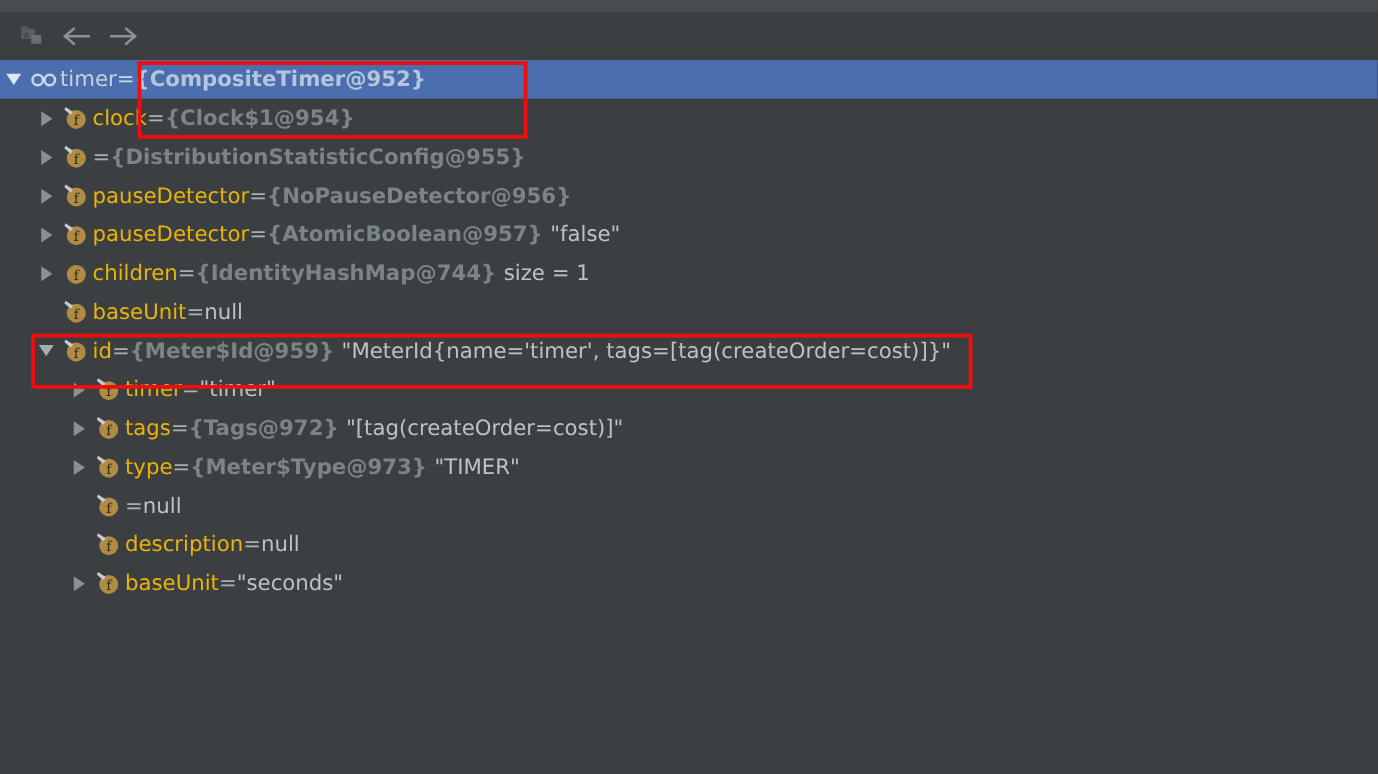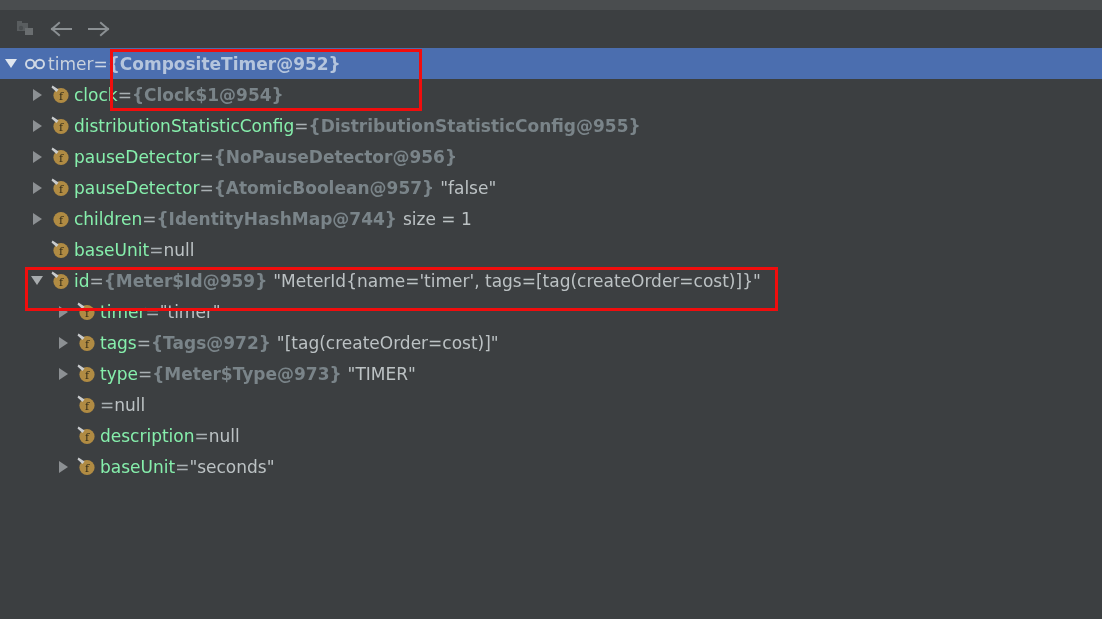--- a/index.html
+++ b/index.html
@@ -80,21 +80,21 @@
     width: 26px;
     min-width: 26px;
     height: 31px;
     display: flex;
     align-items: center;
     justify-content: center;
   }
   .label {
     display: inline-block;
   }
-  .name    { color: #86efac; }
+  .name    { color: #eab308; }
   .row.selected .name { color: #c9d2dd; }
   .punct   { color: #a9b0b3; }
   .row.selected .punct { color: #ccd6e4; }
   .type    { color: #7a8489; font-weight: bold; }
   .row.selected .type { color: #b5c5dd; }
   .value   { color: #bcc2c4; }
   .sp { display:inline-block; width:6px; }
 
   
   .tri-right {
@@ -190,21 +190,20 @@
         <div class="arrow-cell">
           <div class="tri-right"></div>
         </div>
         <div class="icon-cell">
           <svg width="22" height="22" viewBox="0 0 22 22">
             <circle cx="11" cy="11.5" r="7.6" fill="#b08b43"></circle>
             <text x="11" y="16" text-anchor="middle" font-family="&quot;DejaVu Serif&quot;, serif" font-size="11" fill="#2f2a18">f</text>
             <path d="M2.5 1.5 L8.5 5.5 L6.5 8 L1.5 3.5 Z" fill="#c9ccce"></path>
           </svg>
         </div>
-        <span class="label name">distributionStatisticConfig</span>
         <span class="label punct"> = </span>
         <span class="label type">{DistributionStatisticConfig@955}</span>
       </div>
       <div class="row ind1">
         <div class="arrow-cell">
           <div class="tri-right"></div>
         </div>
         <div class="icon-cell">
           <svg width="22" height="22" viewBox="0 0 22 22">
             <circle cx="11" cy="11.5" r="7.6" fill="#b08b43"></circle>

